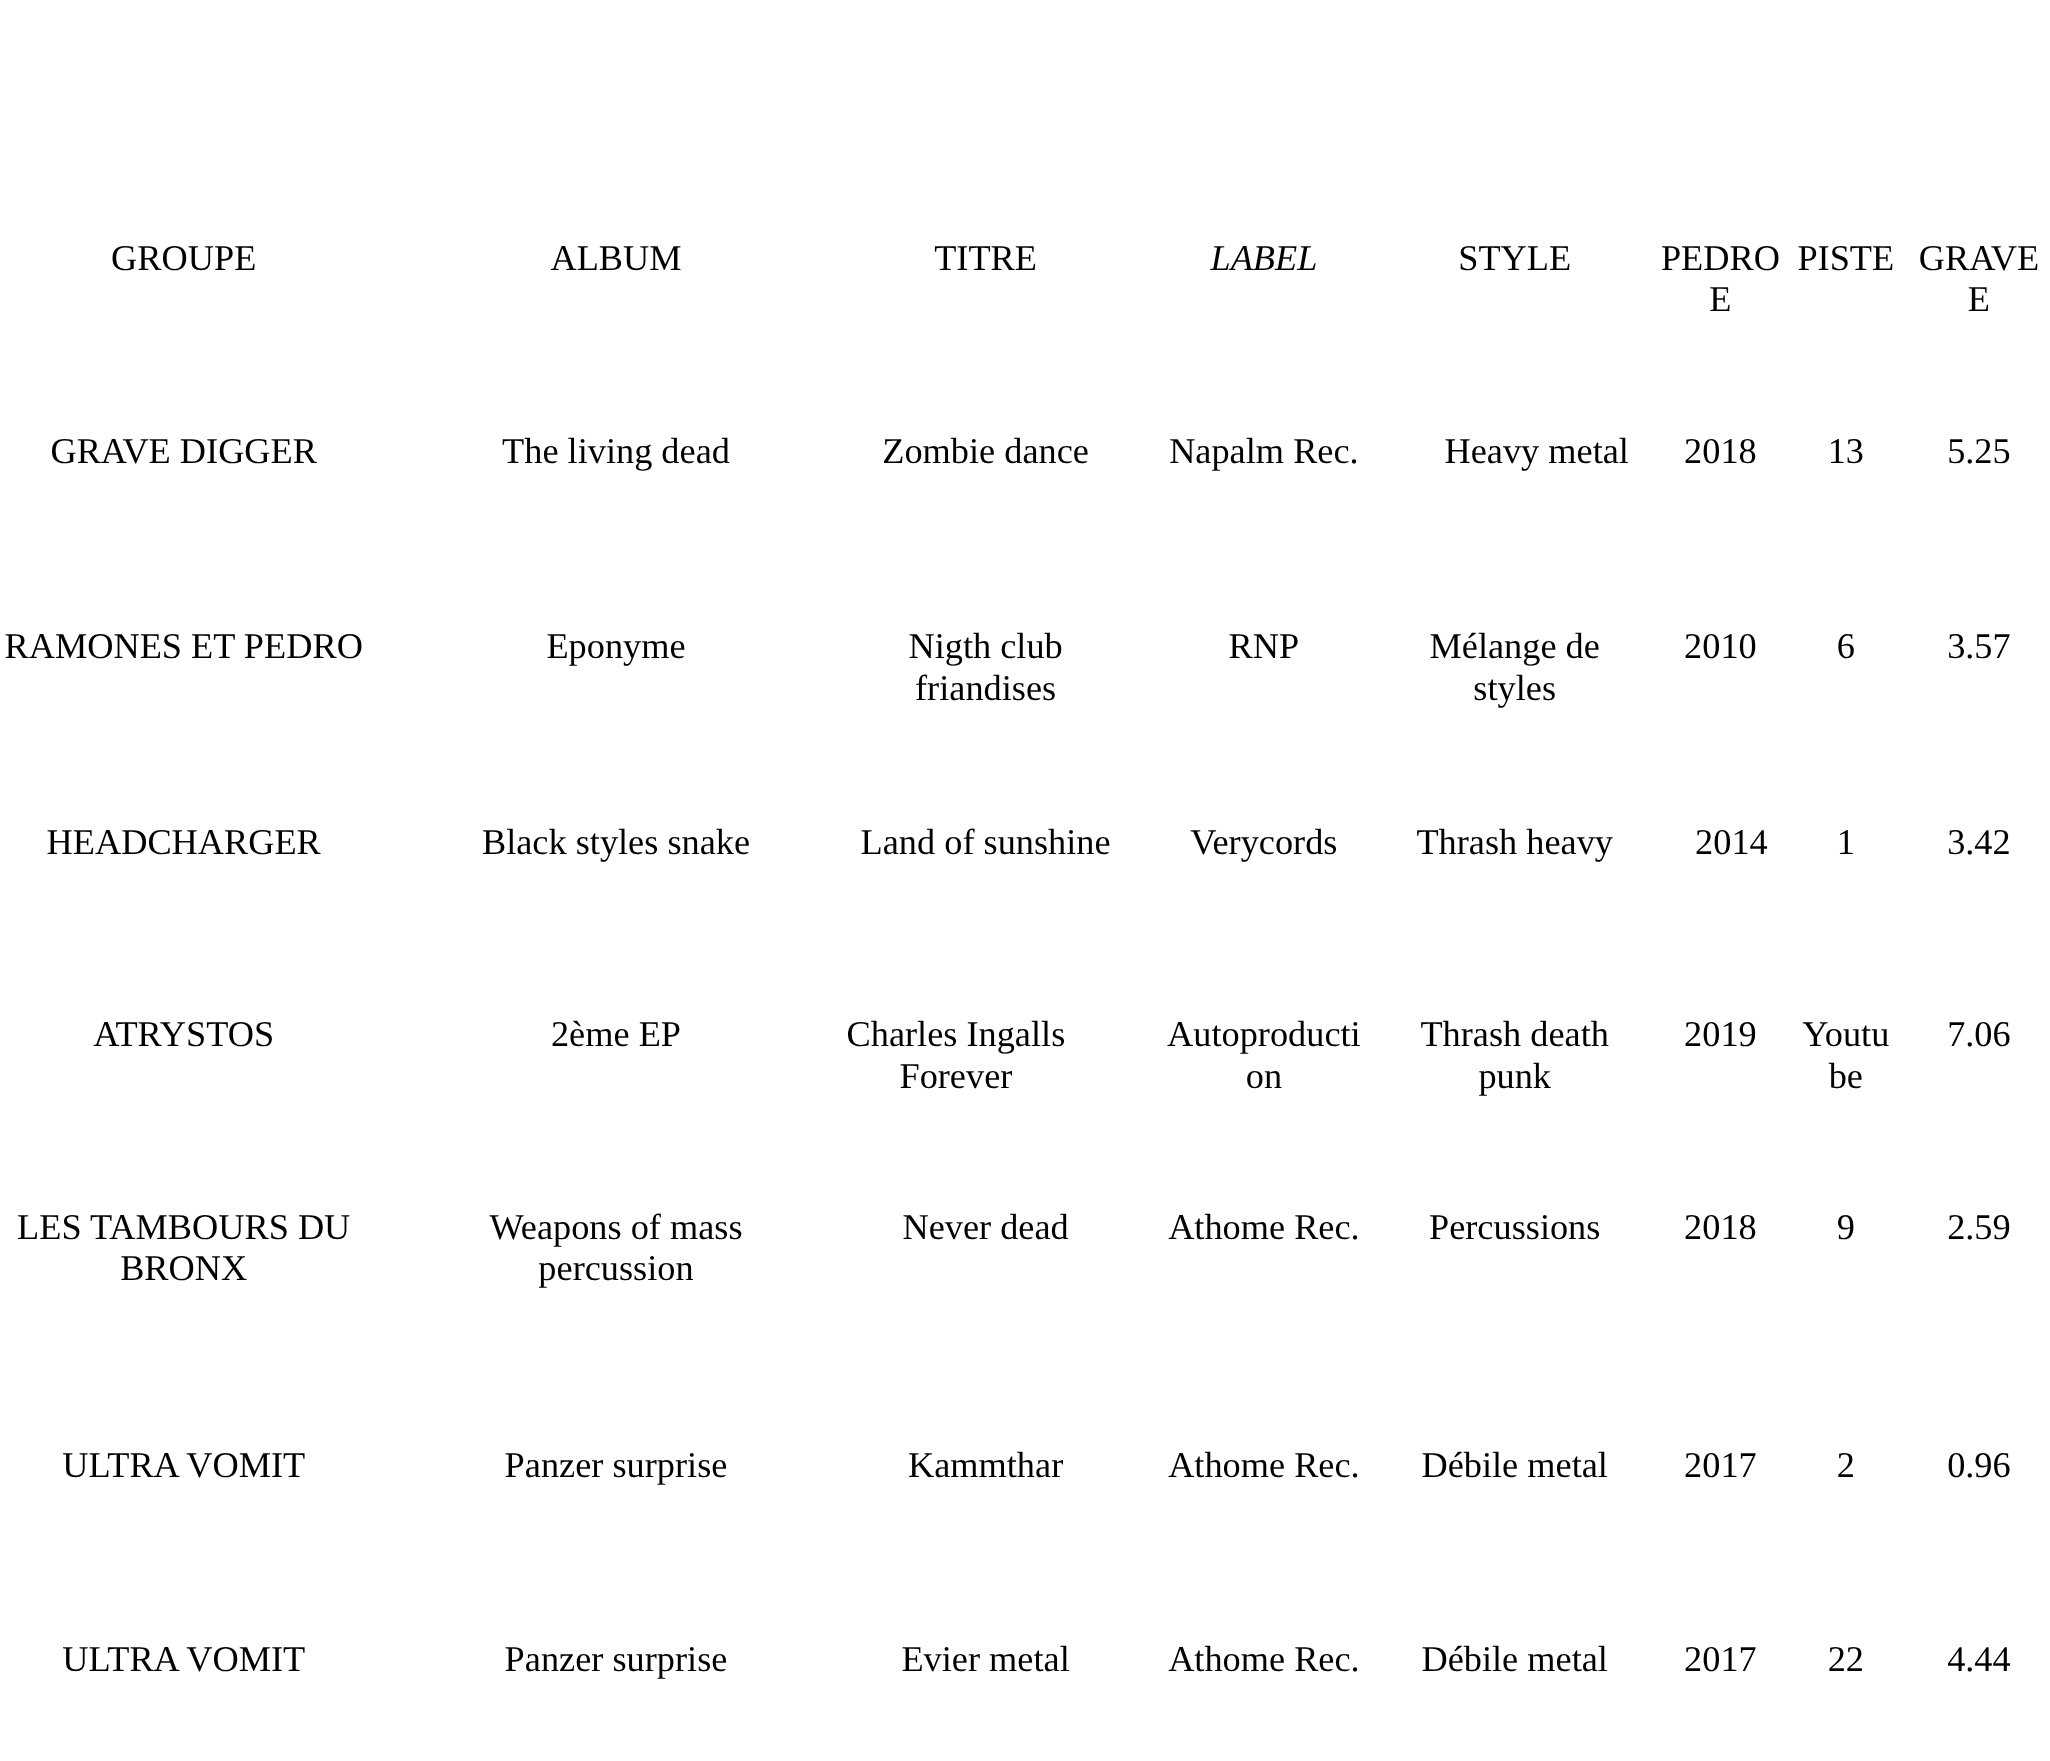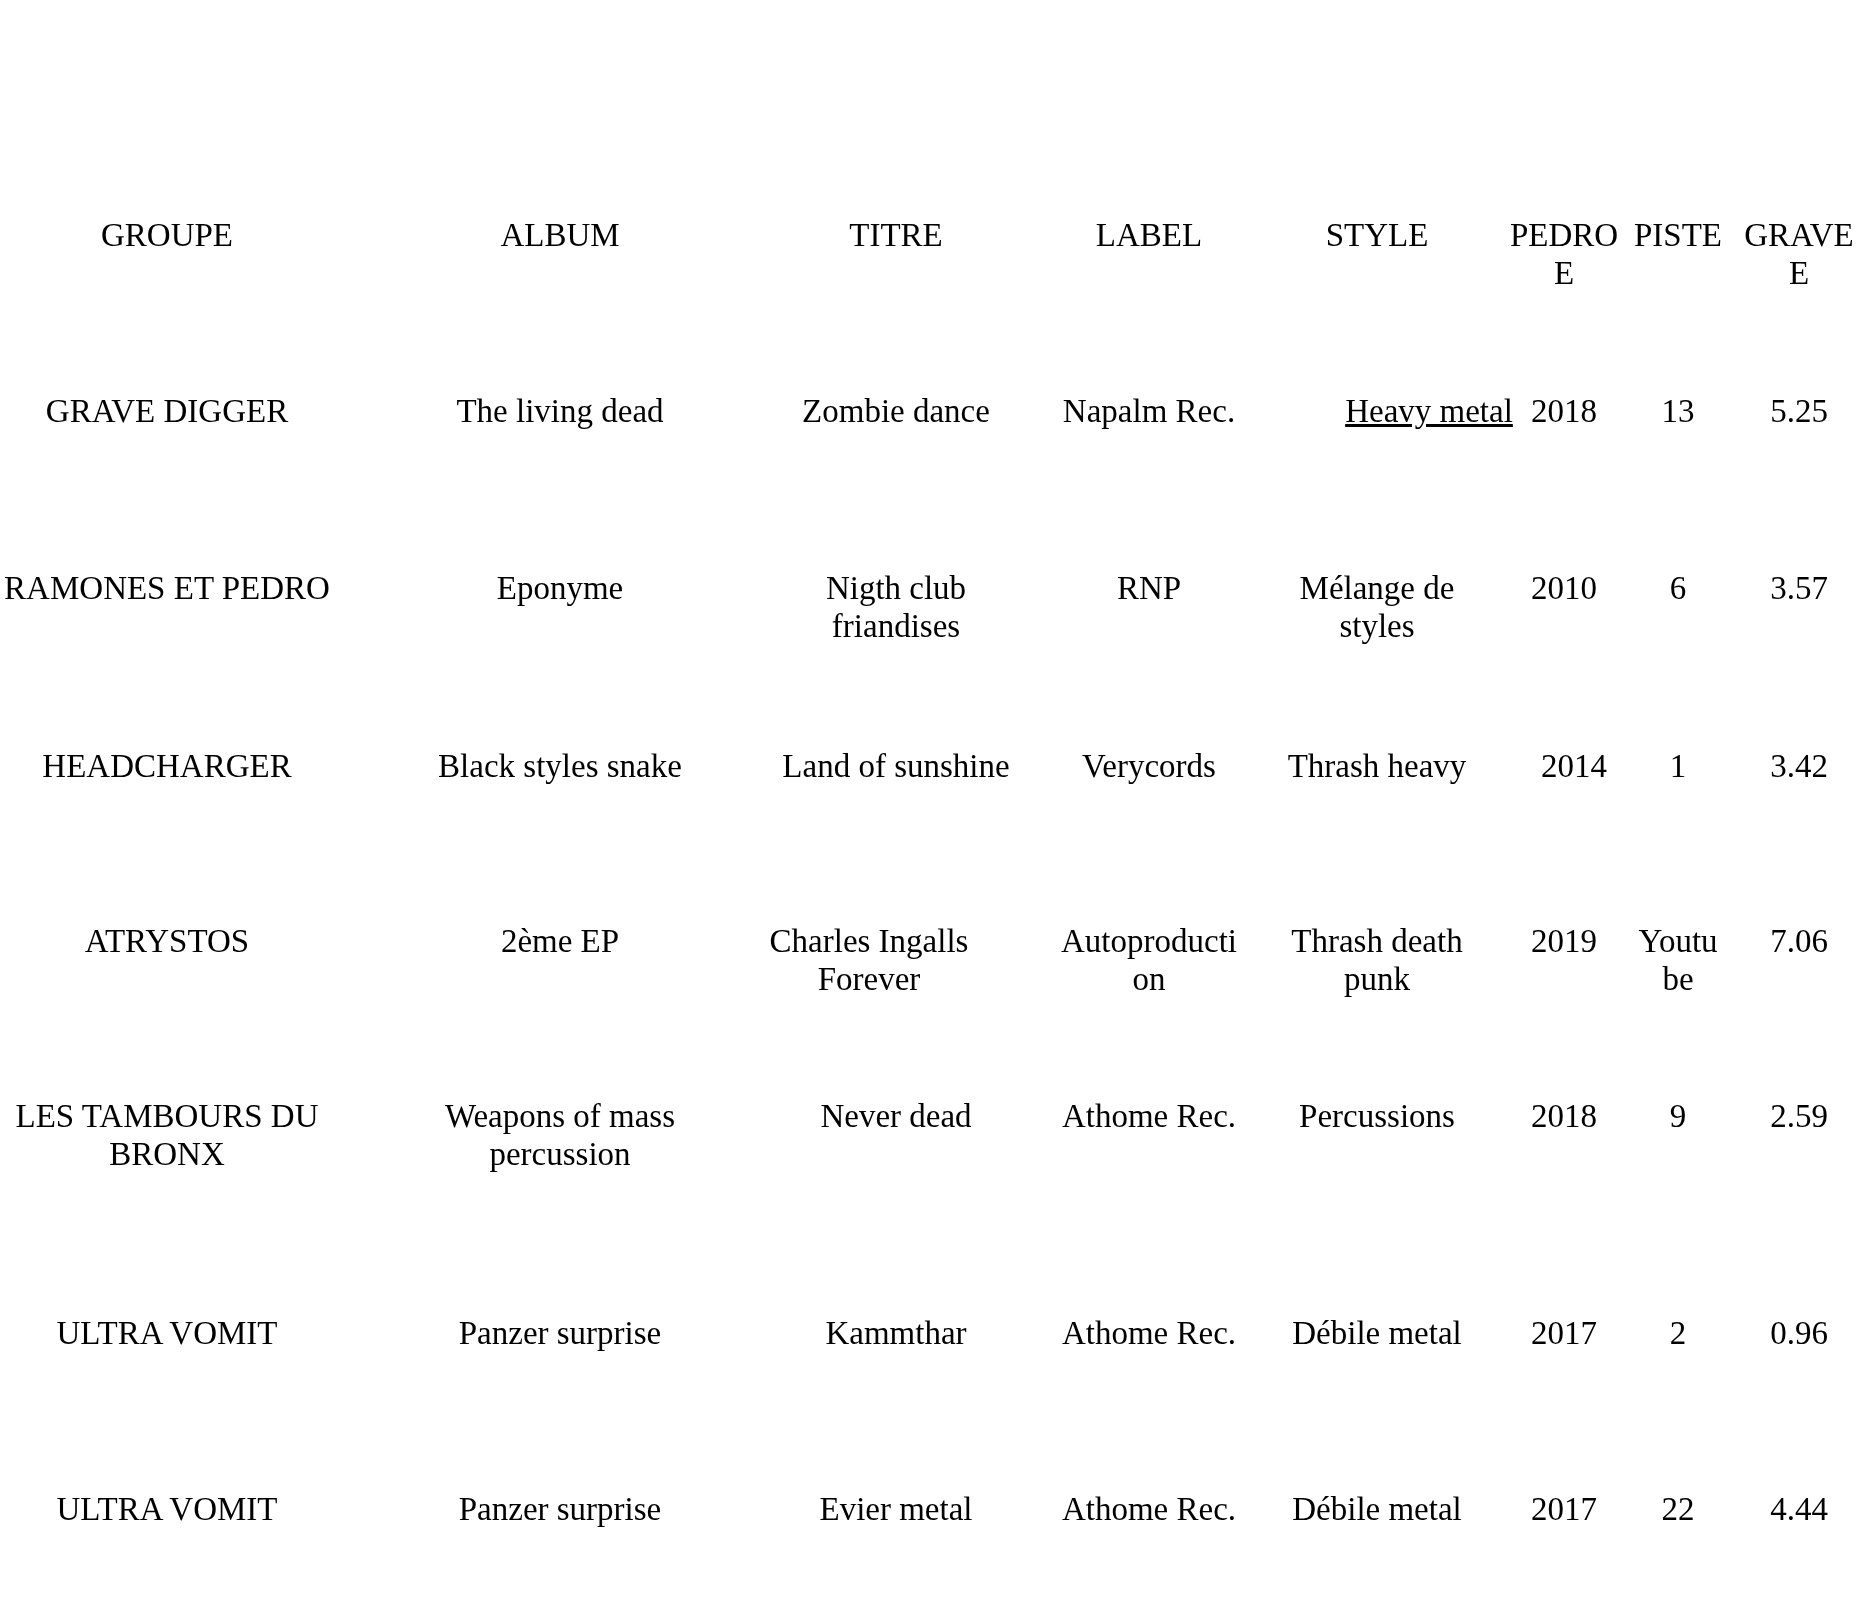--- a/index.html
+++ b/index.html
@@ -53,34 +53,34 @@
 </style>
 </head>
 <body>
 
 <div class="page">
   <div class="table" id="playlist-table">
       <div class="row" style="top: 216px;">
         <div class="cell" style="left: -18px; width: 370px;">GROUPE</div>
         <div class="cell" style="left: 350px; width: 420px;">ALBUM</div>
         <div class="cell" style="left: 741px; width: 310px;">TITRE</div>
-        <div class="cell" style="left: 1024px; width: 250px;">LABEL</div>
+        <div class="cell" style="left: 1024px; width: 250px; font-style: italic;">LABEL</div>
         <div class="cell" style="left: 1252px; width: 250px;">STYLE</div>
         <div class="cell" style="left: 1499px; width: 130px;">PEDRO
 E</div>
         <div class="cell" style="left: 1613px; width: 130px;">PISTE</div>
         <div class="cell" style="left: 1734px; width: 130px;">GRAVE
 E</div>
       </div>
       <div class="row" style="top: 392px;">
         <div class="cell" style="left: -18px; width: 370px;">GRAVE DIGGER</div>
         <div class="cell" style="left: 350px; width: 420px;">The living dead</div>
         <div class="cell" style="left: 741px; width: 310px;">Zombie dance</div>
         <div class="cell" style="left: 1024px; width: 250px;">Napalm Rec.</div>
-        <div class="cell" style="left: 1304px; width: 250px; text-decoration: underline;">Heavy metal</div>
+        <div class="cell" style="left: 1272px; width: 250px;">Heavy metal</div>
         <div class="cell" style="left: 1499px; width: 130px;">2018</div>
         <div class="cell" style="left: 1613px; width: 130px;">13</div>
         <div class="cell" style="left: 1734px; width: 130px;">5.25</div>
       </div>
       <div class="row" style="top: 569px;">
         <div class="cell" style="left: -18px; width: 370px;">RAMONES ET PEDRO</div>
         <div class="cell" style="left: 350px; width: 420px;">Eponyme</div>
         <div class="cell" style="left: 741px; width: 310px;">Nigth club
 friandises</div>
         <div class="cell" style="left: 1024px; width: 250px;">RNP</div>

